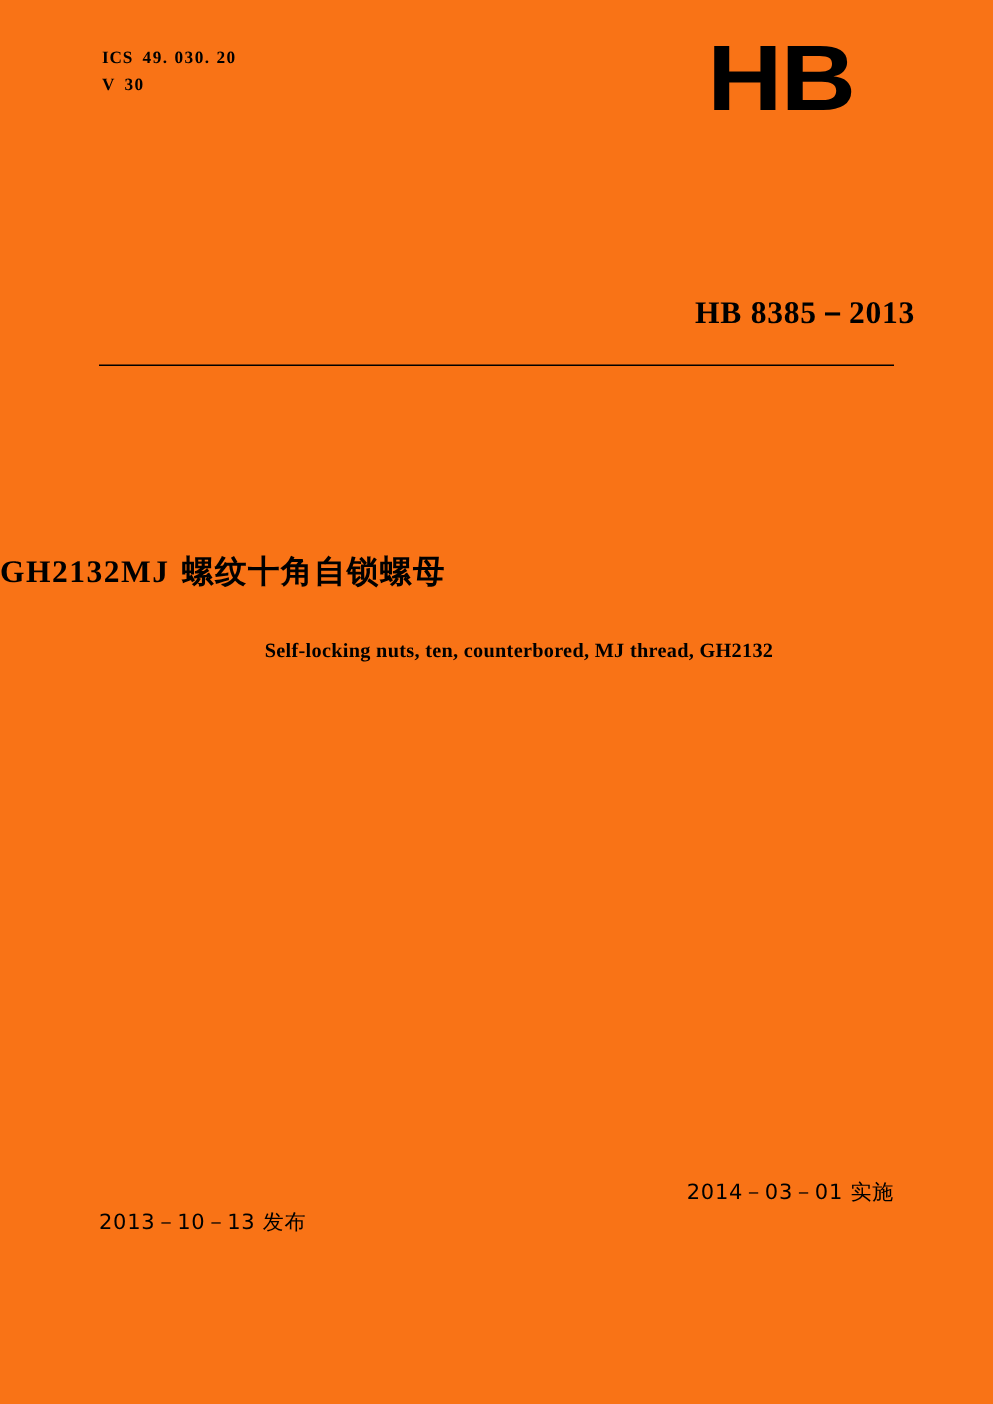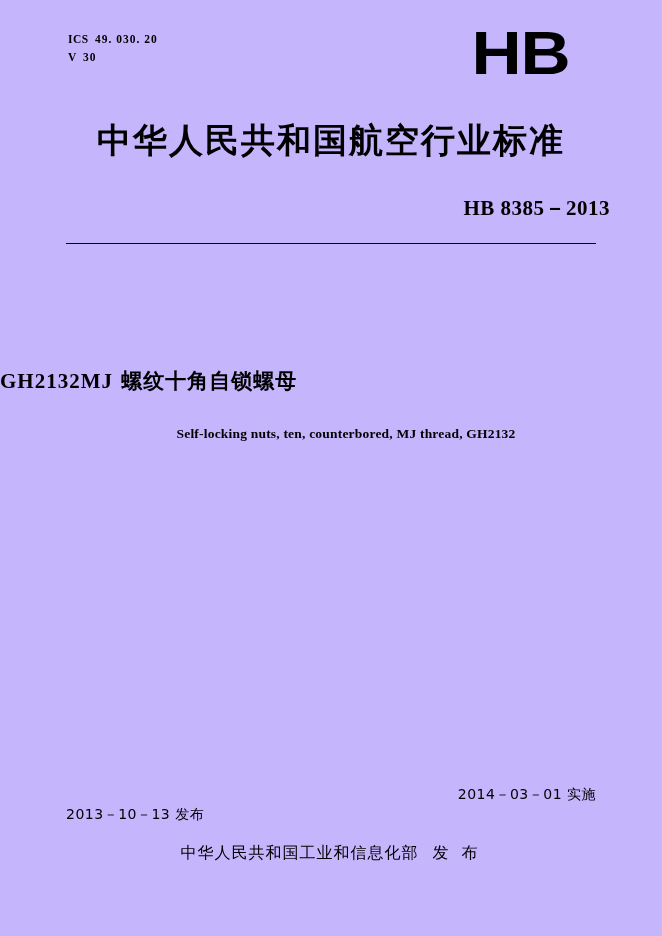--- a/index.html
+++ b/index.html
@@ -9,21 +9,21 @@
   }
   body {
     font-family: "Liberation Serif", serif;
     color: #000000;
   }
   .page {
     position: relative;
     width: 662px;
     height: 936px;
     margin: 0 auto;
-    background: #c4b5fd;
+    background: #f97316;
     overflow: hidden;
     box-sizing: border-box;
     text-decoration: underline;
   }
 
   
   .ics-block {
     position: absolute;
     left: 68px;
     top: 30px;
@@ -170,32 +170,28 @@
       <span class="val">49. 030. 20</span>
     </div>
     <div class="line">
       <span class="lbl">V</span>
       <span class="val">30</span>
     </div>
   </div>
 
   <div class="hb-logo">HB</div>
 
-  <div class="std-title">中华人民共和国航空行业标准</div>
 
   <div class="std-number">HB 8385－2013</div>
 
   <div class="rule"></div>
 
   <div class="subject-cn">
     <span class="latin">GH2132MJ</span><span> 螺纹十角自锁螺母</span>
   </div>
 
   <div class="subject-en">Self-locking nuts, ten, counterbored, MJ thread, GH2132</div>
 
   <div class="date-issue">2013－10－13 发布</div>
   <div class="date-impl">2014－03－01 实施</div>
 
-  <div class="publisher">
-    <span>中华人民共和国工业和信息化部</span><span class="pub-verb">发 布</span>
-  </div>
 
 </div>
 
 </body></html>

